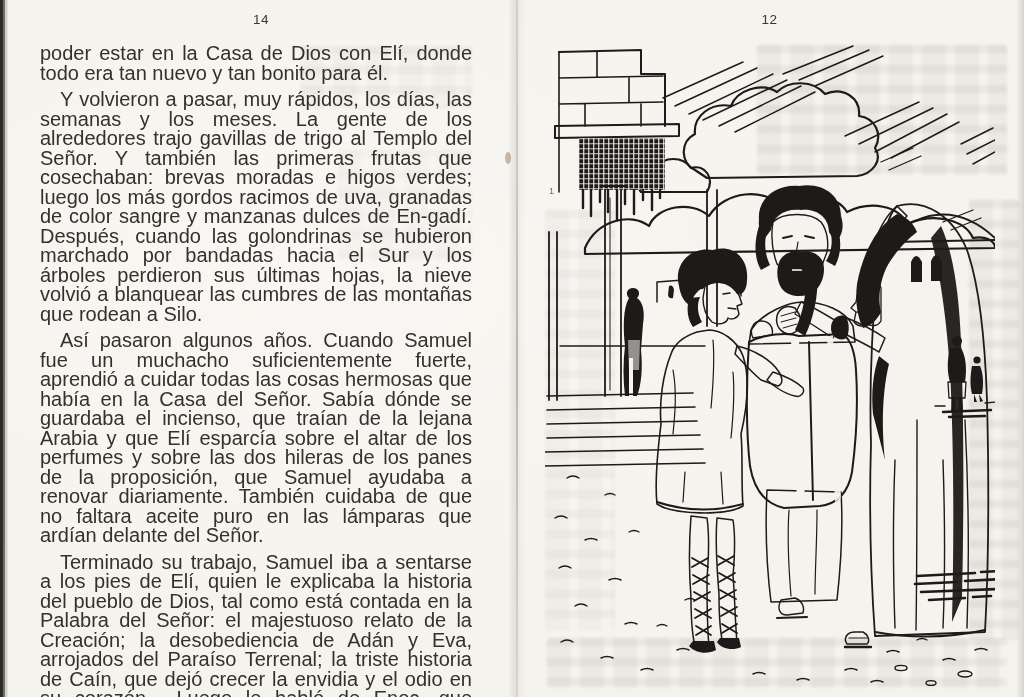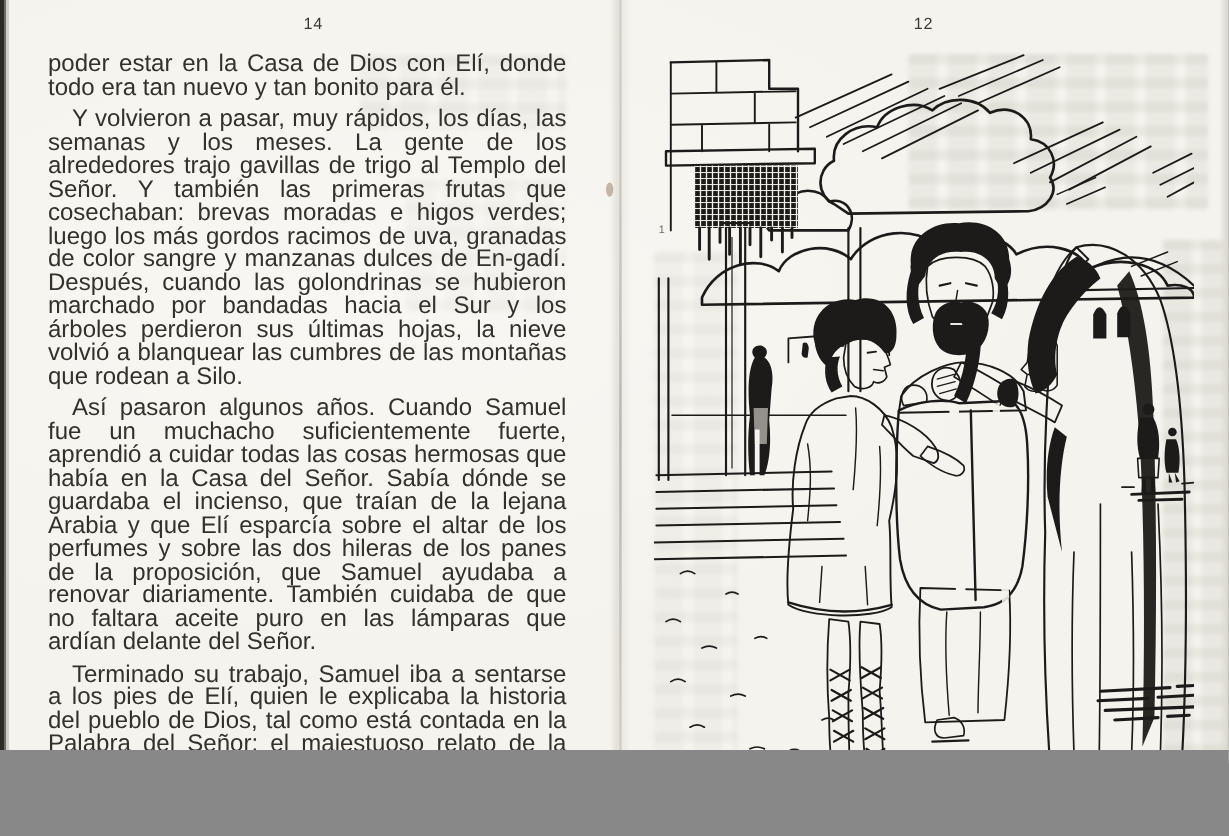--- a/index.html
+++ b/index.html
@@ -1,21 +1,21 @@
 <!DOCTYPE html>
 <html style="--paper: #f5f3ed; --text-ink: #34312c; --accent-red: #e73a1c; --gutter-line: #c9c5bc; --scan-edge: #2b2b29;"><head>
 <meta charset="utf-8">
 <style>
   :root{
     --paper:#f5f3ed; --text-ink:#34312c; --accent-red:#e73a1c;
     --gutter-line:#c9c5bc; --scan-edge:#2b2b29; --ink:#1d1b19;
   }
   html,body{margin:0;padding:0;background:#888;}
   .scan{
-    position:relative; width:1024px; height:625px; overflow:hidden;
+    position:relative; width:1024px; height:697px; overflow:hidden;
     background:
       radial-gradient(ellipse at 30% 40%, rgba(255,255,255,.35), rgba(255,255,255,0) 60%),
       var(--paper);
     font-family:"Liberation Sans", sans-serif;
     text-decoration:underline;
   }
   .edge-left{position:absolute;left:0;top:0;width:8px;height:697px;
     background:linear-gradient(90deg,var(--scan-edge) 0 3px,#6e6c63 3px 5px,rgba(40,40,35,.18) 5px 7px,rgba(40,40,35,0));}
   .edge-right{position:absolute;right:0;top:0;width:8px;height:697px;
     background:linear-gradient(270deg,rgba(120,115,100,.25),rgba(120,115,100,0));}

